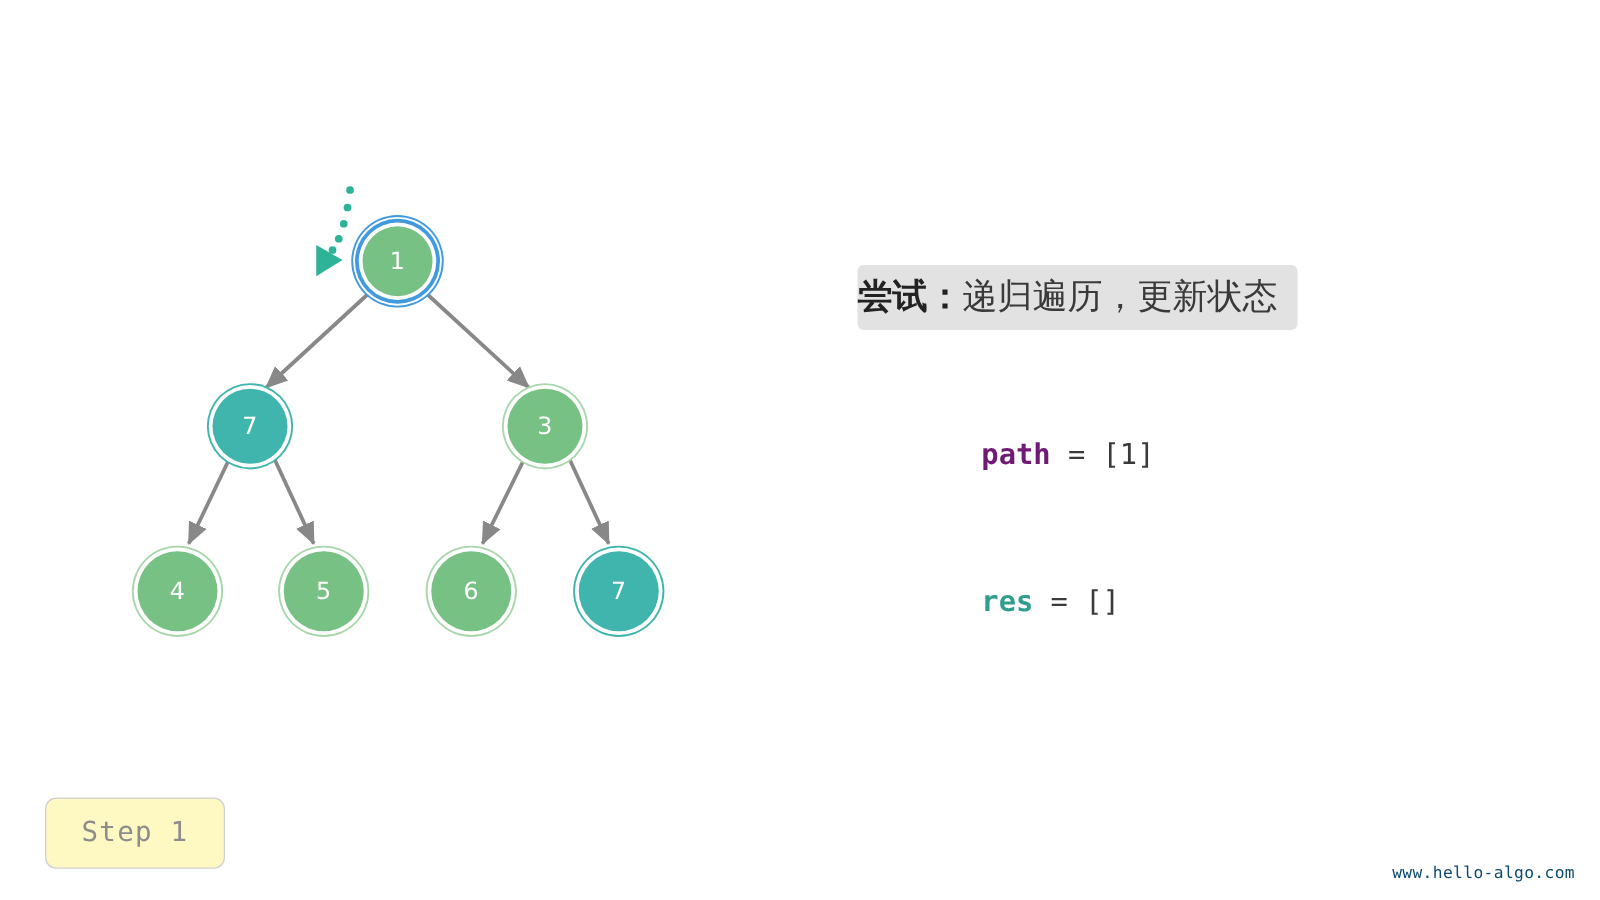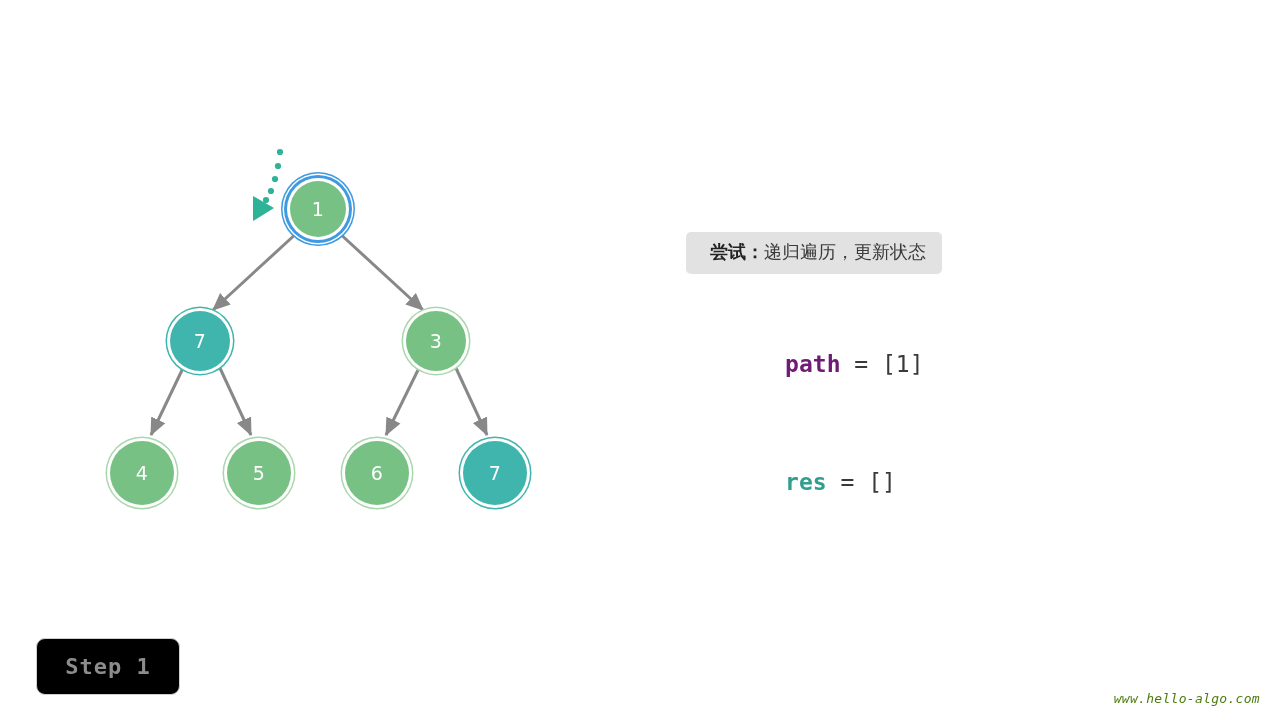--- a/index.html
+++ b/index.html
@@ -63,28 +63,27 @@
 
   
   #info-panel {
     position: absolute;
     left: 686px;
     top: 212px;
     width: 560px;
   }
   .cn-line {
     font-family: "DejaVu Sans", "Liberation Sans", sans-serif;
-    font-size: 18px;
+    font-size: 28px;
     color: #3a3a3a;
     line-height: 1;
     white-space: nowrap;
     display: inline-block;
-    padding: 11px 16px 13px 24px;
+    padding: 11px 16px 13px 0;
     border-radius: 5px;
-    margin-top: 20px;
   }
   .cn-line.highlight {
     background: #e2e2e2;
   }
   .cn-label {
     font-weight: bold;
     color: #222222;
   }
   .code-line {
     font-family: "DejaVu Sans Mono", "Liberation Mono", monospace;
@@ -102,41 +101,40 @@
   
   #step-badge {
     position: absolute;
     left: 36px;
     top: 638px;
     width: 144px;
     height: 57px;
     box-sizing: border-box;
     border: 1.5px solid #cfcfcf;
     border-radius: 9px;
-    background: #000000;
+    background: #fef9c3;
     display: flex;
     align-items: center;
     justify-content: center;
     font-family: "DejaVu Sans Mono", "Liberation Mono", monospace;
     font-size: 22px;
-    font-weight: bold;
+    font-weight: normal;
     color: #8c8c8c;
     letter-spacing: 1px;
   }
 
   
   #watermark {
     position: absolute;
     right: 20px;
     bottom: 14px;
     font-family: "DejaVu Sans Mono", "Liberation Mono", monospace;
     font-size: 13px;
-    color: #4d7c0f;
+    color: #0c4a6e;
     letter-spacing: 0.3px;
-    font-style: italic;
   }
 </style>
 </head>
 <body>
 
 <div id="canvas">
 
   <div id="tree-area">
 
     <svg id="tree-edges" viewBox="0 0 640 720" width="640" height="720">

